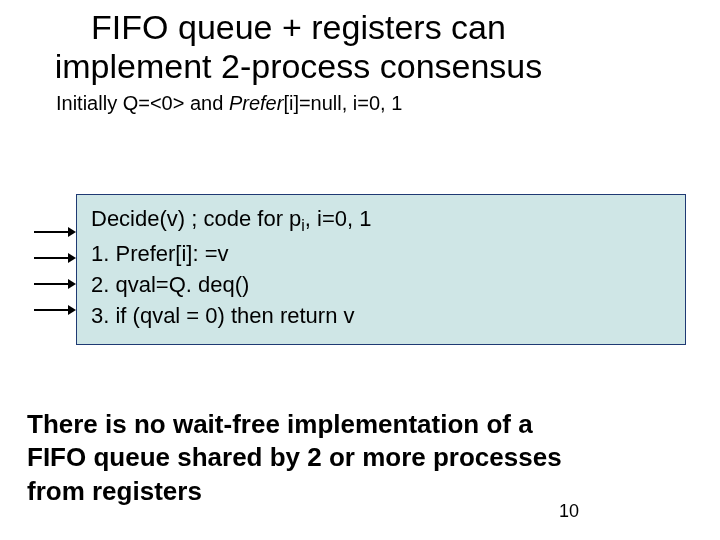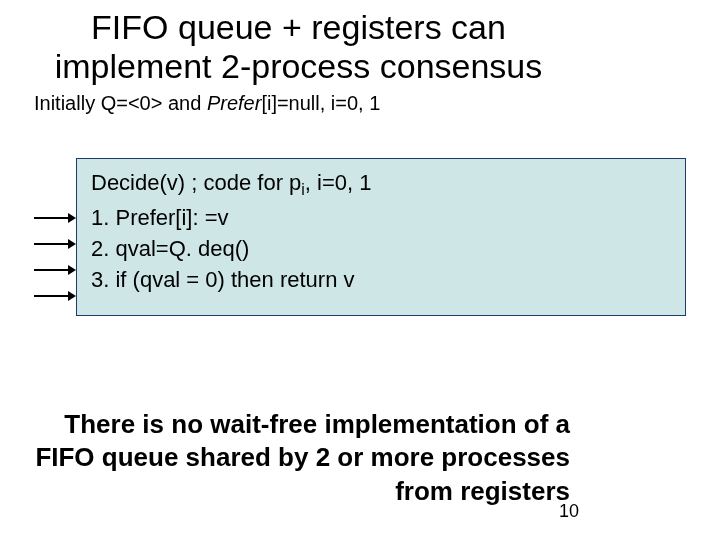--- a/index.html
+++ b/index.html
@@ -20,20 +20,21 @@
   .title {
     text-align: center;
     font-size: 34px;
     line-height: 1.15;
     padding: 8px 30px 0 30px;
     font-weight: 400;
   }
   .subtitle {
     font-size: 20px;
     padding: 6px 0 0 34px;
+    margin-left: 22px;
   }
   .subtitle em { font-style: italic; }
 
   .code-wrap {
     position: absolute;
     left: 34px;
     top: 158px;
     width: 652px;
     display: flex;
     align-items: center;
@@ -46,34 +47,35 @@
     padding-top: 40px;
   }
   .arrow-svg { width: 42px; height: 16px; display: block; }
   .arrow-svg line { stroke: #000; stroke-width: 2; }
   .arrow-svg polygon { fill: #000; }
 
   .code-box {
     flex: 1;
     background: #cfe6e6;
     border: 1.6px solid #1f3a73;
-    padding: 8px 14px 19px 14px;
+    padding: 8px 14px 12px 14px;
     font-size: 22px;
     line-height: 1.42;
+    margin-top: 36px;
   }
   .sub { font-size: 0.72em; vertical-align: sub; }
 
   .code-line { white-space: nowrap; }
 
   .conclusion {
     position: absolute;
     left: 0;
     right: 0;
     top: 408px;
-    text-align: right;
+    text-align: left;
     font-size: 26px;
     font-weight: bold;
     line-height: 1.28;
     padding: 0 27px;
   }
 
   .pagenum {
     position: absolute;
     right: 18px;
     bottom: 18px;

